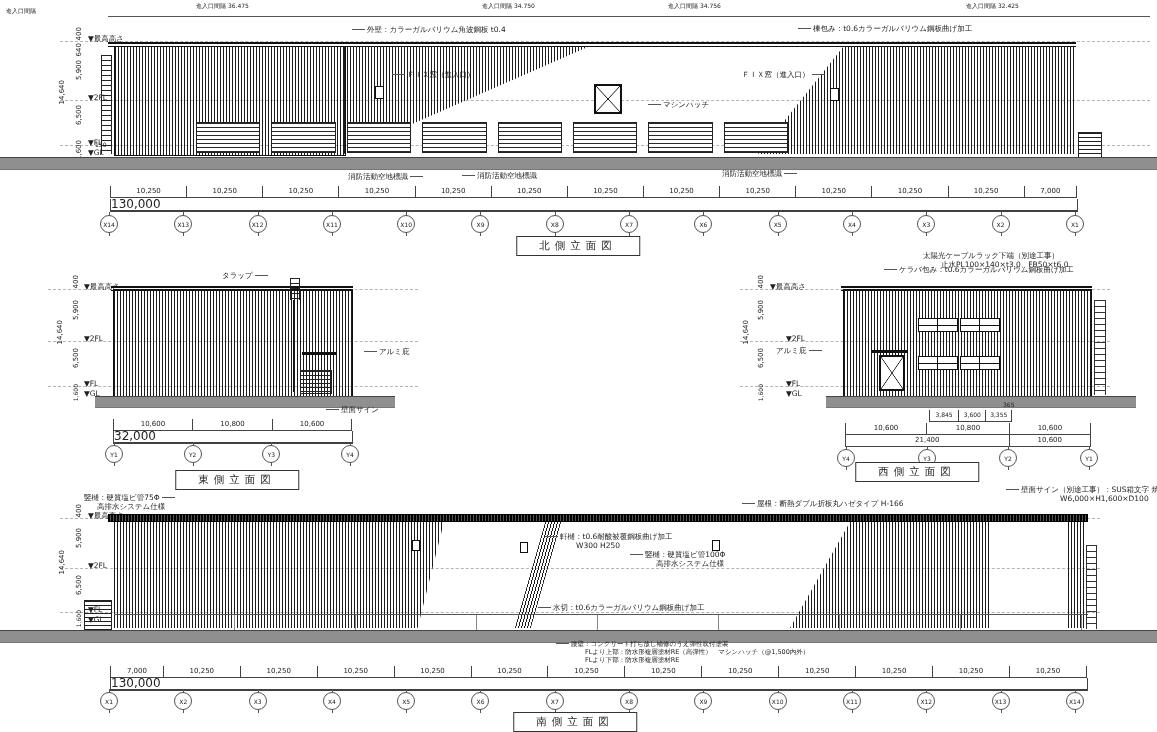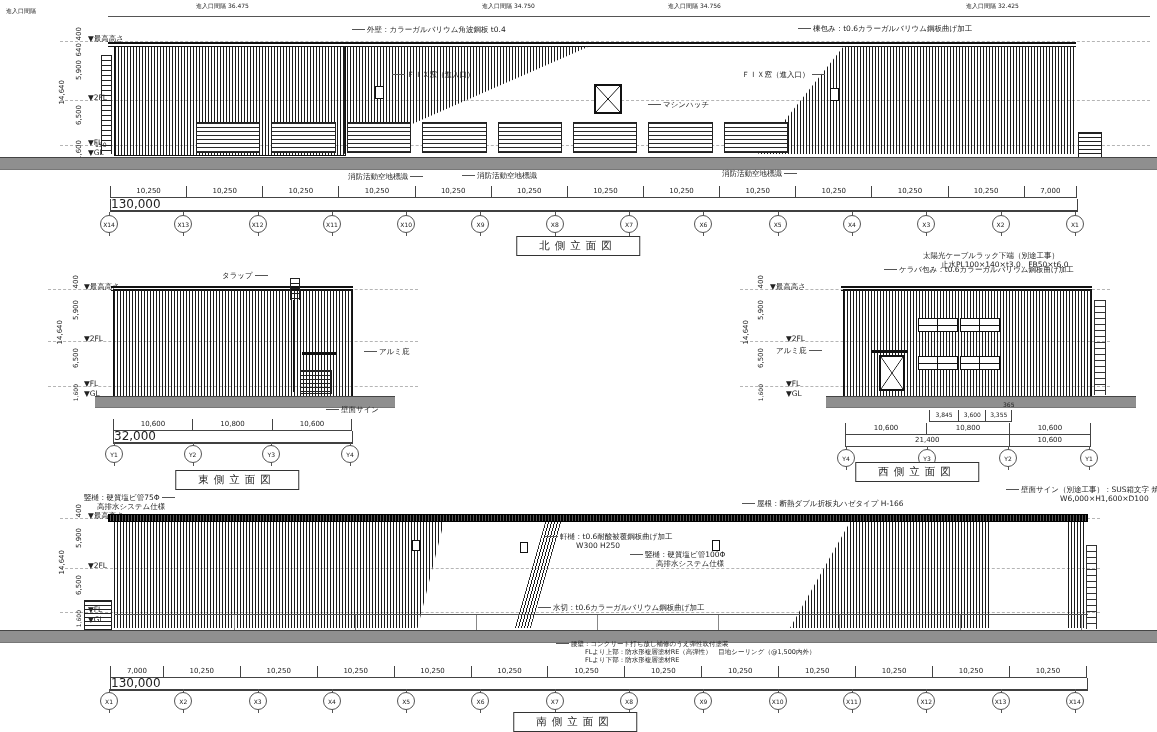--- a/index.html
+++ b/index.html
@@ -358,21 +358,21 @@
   <div class="abs rack" style="left:1086px;top:545px;width:9px;height:84px"></div>
   <div class="abs gnd" style="left:0;top:630px;width:1157px;height:11px"></div>
 
   <div class="t lead" style="left:742px;top:500px">屋根：断熱ダブル折板丸ハゼタイプ H-166</div>
   <div class="t lead" style="left:545px;top:533px">軒樋：t0.6耐酸被覆鋼板曲げ加工</div>
   <div class="t" style="left:576px;top:542px">W300 H250</div>
   <div class="t lead" style="left:630px;top:551px">竪樋：硬質塩ビ管100Φ</div>
   <div class="t" style="left:656px;top:560px">高排水システム仕様</div>
   <div class="t lead" style="left:538px;top:604px">水切：t0.6カラーガルバリウム鋼板曲げ加工</div>
   <div class="t lead t65" style="left:556px;top:641px">腰壁：コンクリート打ち放し補修のうえ弾性吹付塗装</div>
-  <div class="t t65" style="left:585px;top:649px">FLより上部：防水形複層塗材RE（高弾性）　目地シーリング（@1,500内外）</div>
+  <div class="t t65" style="left:585px;top:649px">FLより上部：防水形複層塗材RE（高弾性）　マシンハッチ（@1,500内外）</div>
   <div class="t t65" style="left:585px;top:657px">FLより下部：防水形複層塗材RE</div>
 
   <div class="dimrow" style="left:110px;top:666px;width:976px">
 
   <div class="seg" style="flex-grow: 7000;">
         <span>7,000</span>
       </div>
       <div class="seg" style="flex-grow: 10250;">
         <span>10,250</span>
       </div>

